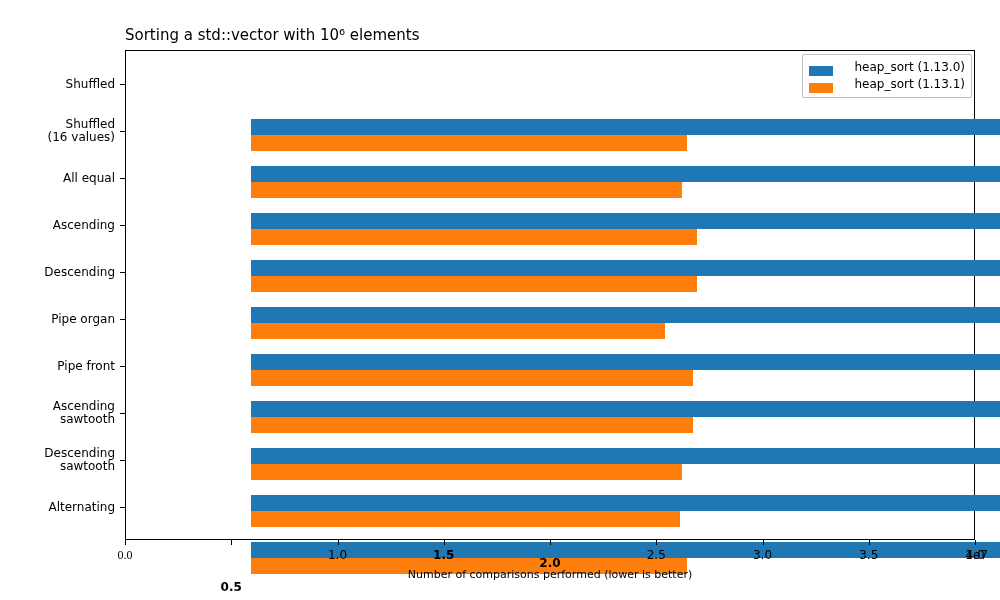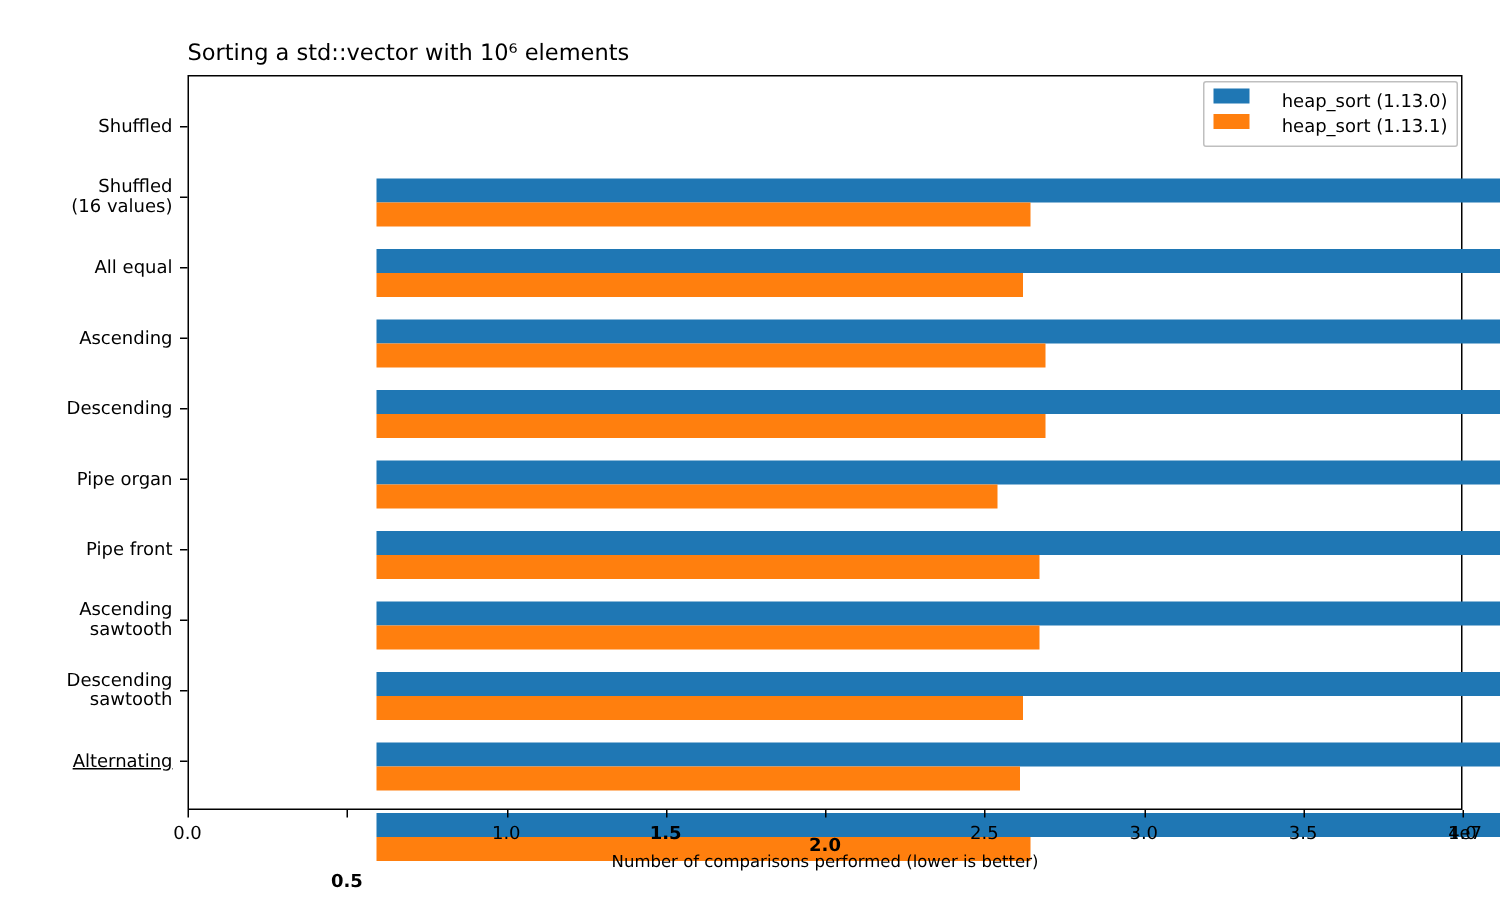--- a/index.html
+++ b/index.html
@@ -68,21 +68,21 @@
   .legend {
     position: absolute;
     border: 1px solid #bfbfbf;
     background: #fff;
     padding: 4px 6px;
     font-size: 12px;
     border-radius: 2px;
   }
   .legend-row {
     display: flex;
-    align-items: flex-start;
+    align-items: flex-end;
     gap: 21px;
     line-height: 1.4;
   }
   .legend-swatch {
     width: 24px;
     height: 10px;
   }
 </style>
 </head>
 <body>
@@ -130,25 +130,25 @@
       <div class="ytick-label" style="right: 885px; top: 312.5px; width: 110px;">Pipe organ</div>
       <div class="ytick-mark" style="left: 120px; top: 365.5px;"></div>
       <div class="ytick-label" style="right: 885px; top: 359.5px; width: 110px;">Pipe front</div>
       <div class="ytick-mark" style="left: 120px; top: 412.5px;"></div>
       <div class="ytick-label" style="right: 885px; top: 399.5px; width: 110px;">Ascending
 sawtooth</div>
       <div class="ytick-mark" style="left: 120px; top: 459.5px;"></div>
       <div class="ytick-label" style="right: 885px; top: 446.5px; width: 110px;">Descending
 sawtooth</div>
       <div class="ytick-mark" style="left: 120px; top: 506.5px;"></div>
-      <div class="ytick-label" style="right: 885px; top: 500.5px; width: 110px; text-decoration: underline;">Alternating</div>
+      <div class="ytick-label" style="right: 885px; top: 500.5px; width: 110px;">Alternating</div>
     </div>
   <div id="xticks">
       <div class="xtick-mark" style="left: 125px; top: 540px;"></div>
-      <div class="xtick-label" style="left: 125px; top: 548px;">0.0</div>
+      <div class="xtick-label" style="left: 125px; top: 548px; font-family: Liberation Serif, serif;">0.0</div>
       <div class="xtick-mark" style="left: 231.25px; top: 540px;"></div>
       <div class="xtick-label" style="left: 231.25px; top: 580px; font-weight: bold;">0.5</div>
       <div class="xtick-mark" style="left: 337.5px; top: 540px;"></div>
       <div class="xtick-label" style="left: 337.5px; top: 548px;">1.0</div>
       <div class="xtick-mark" style="left: 443.75px; top: 540px;"></div>
       <div class="xtick-label" style="left: 443.75px; top: 548px; font-weight: bold;">1.5</div>
       <div class="xtick-mark" style="left: 550px; top: 540px;"></div>
       <div class="xtick-label" style="left: 550px; top: 556px; font-weight: bold;">2.0</div>
       <div class="xtick-mark" style="left: 656.25px; top: 540px;"></div>
       <div class="xtick-label" style="left: 656.25px; top: 548px;">2.5</div>

